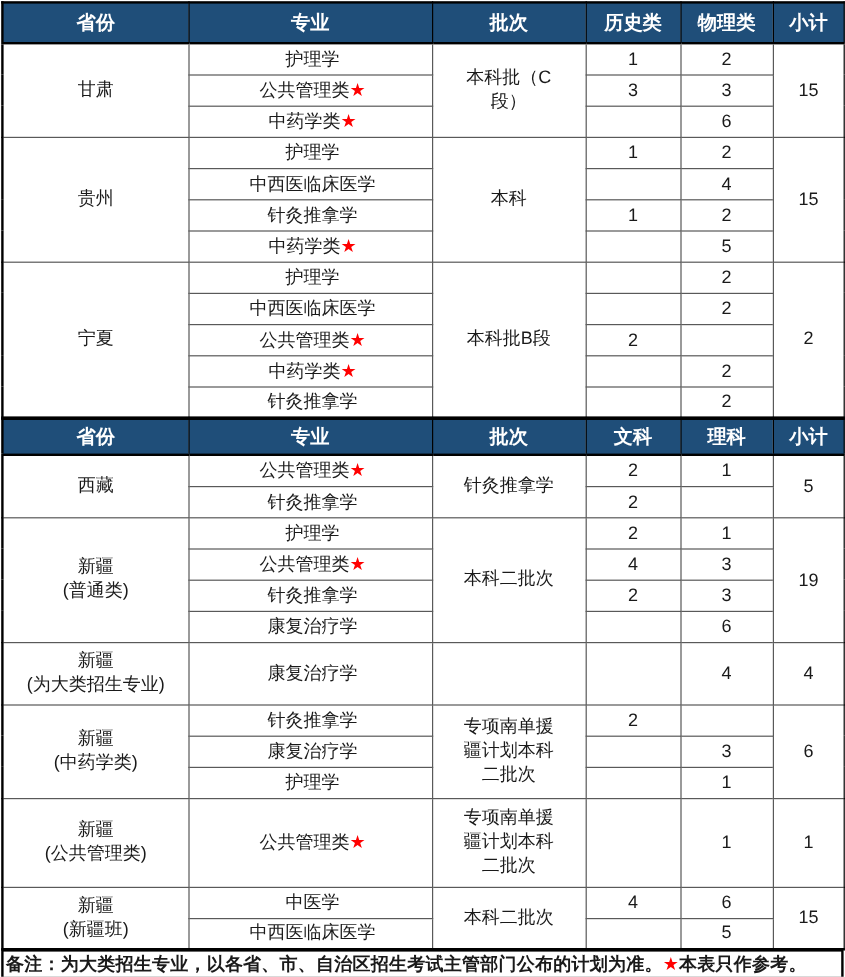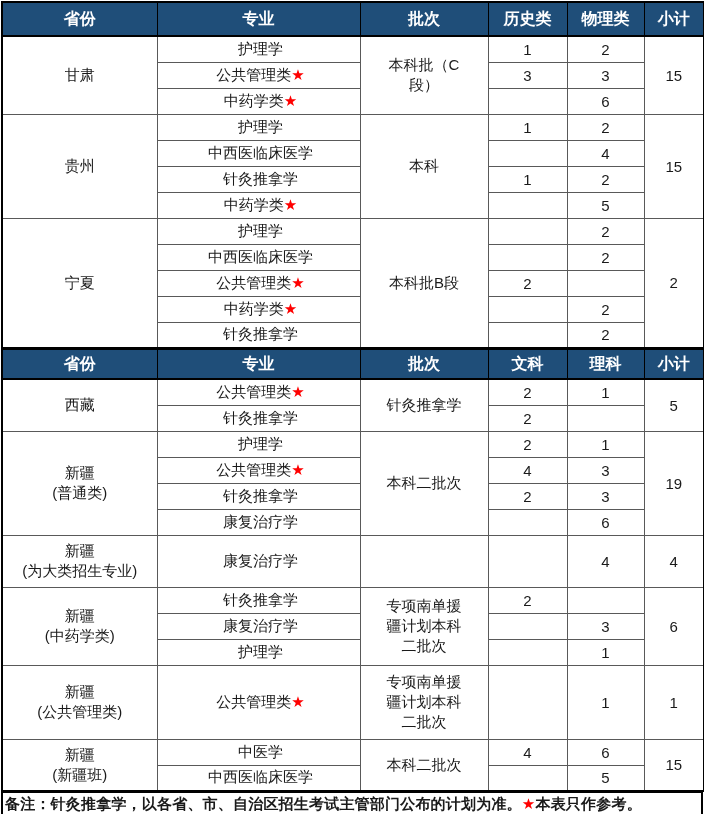--- a/index.html
+++ b/index.html
@@ -282,13 +282,13 @@
         </tr>
         <tr>
           <td class="major-cell"><span>中西医临床医学</span></td>
           <td class="count-cell"></td>
           <td class="count-cell">5</td>
         </tr>
       </tbody>
     </table>
   </div>
 
-<div id="footnote"><span>备注：针灸推拿学，以各省、市、自治区招生考试主管部门公布的计划为准。</span><span class="star">★</span><span>本表只作参考。</span></div>
+<div id="footnote"><span>备注：为大类招生专业，以各省、市、自治区招生考试主管部门公布的计划为准。</span><span class="star">★</span><span>本表只作参考。</span></div>
 
 </body></html>

